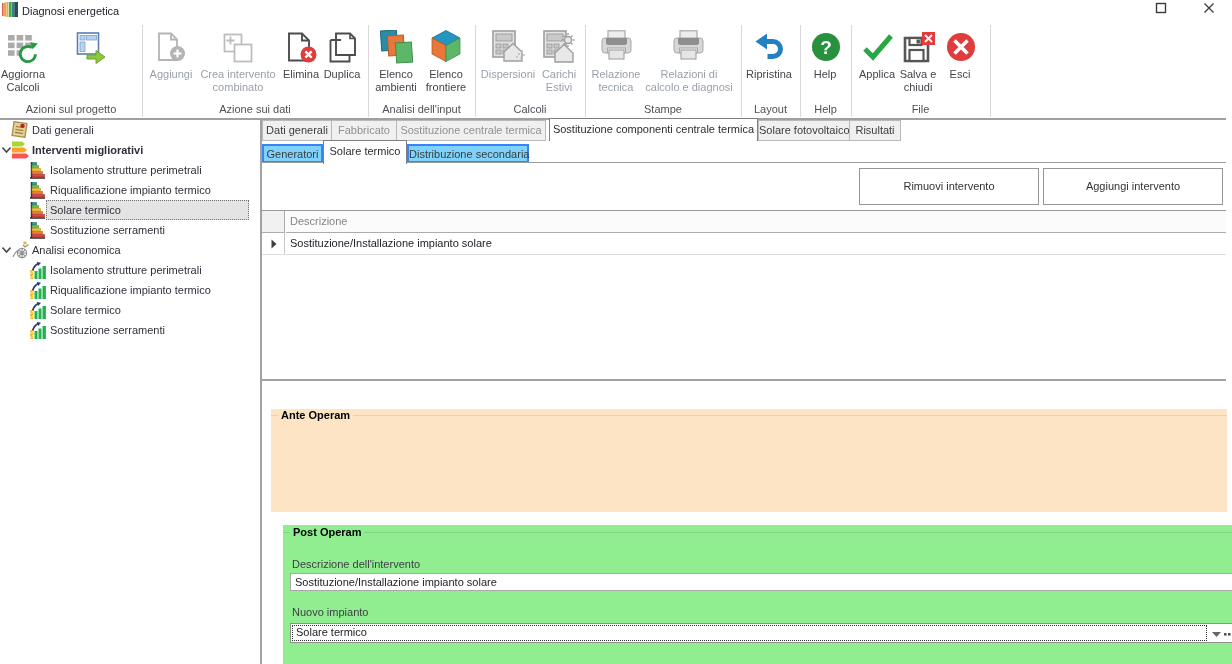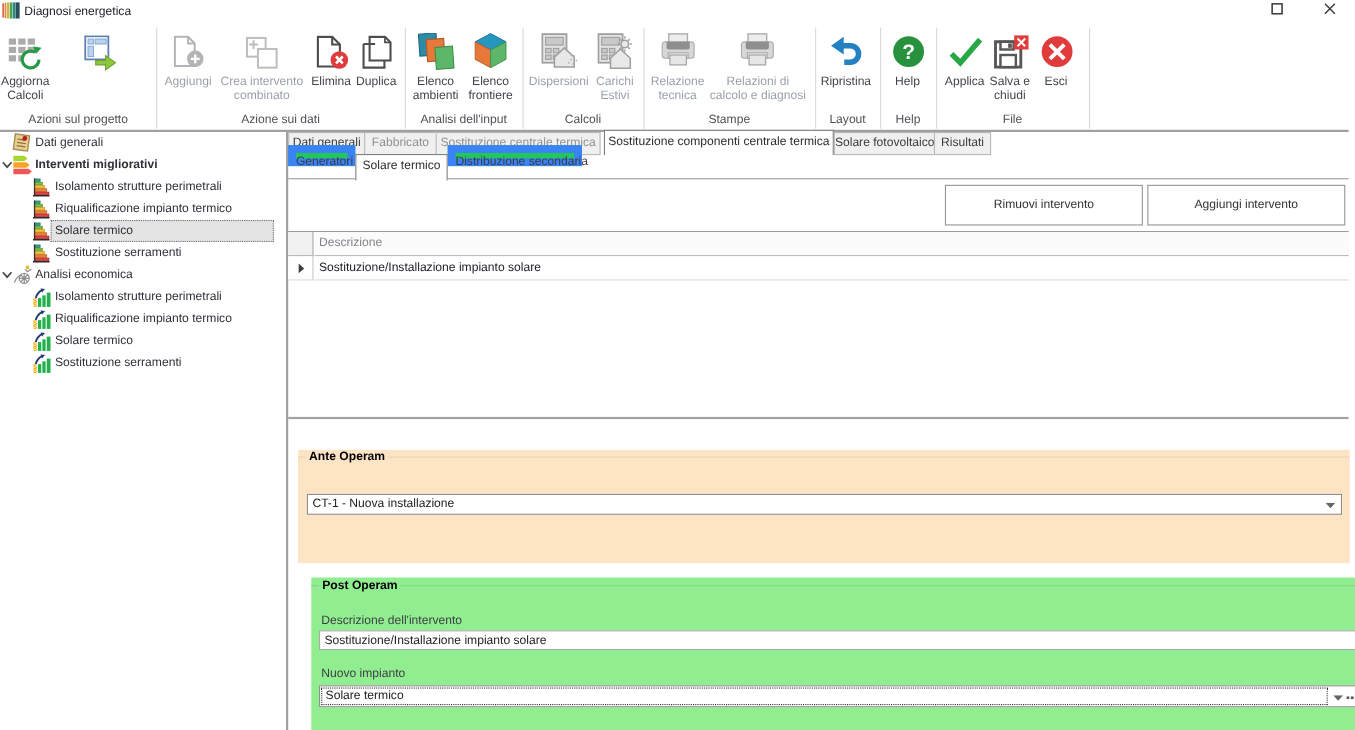--- a/index.html
+++ b/index.html
@@ -8,21 +8,21 @@
 .abs { position:absolute; }
 #stage { position:relative; width:1232px; height:664px; background:#fff; }
 .rlbl { position:absolute; font-size:11px; color:#42454c; text-align:center; line-height:13px; white-space:nowrap; }
 .rlbl.dis { color:#9aa0ab; }
 .glbl { position:absolute; top:81px; font-size:11px; color:#4e5157; text-align:center; white-space:nowrap; }
 .gsep { position:absolute; top:3px; width:1px; height:92px; background:#d9d9d9; }
 .ricon { position:absolute; top:10px; }
 .treerow { position:absolute; font-size:11px; color:#30303a; white-space:nowrap; }
 .tab1 { position:absolute; top:120px; height:21px; background:#f0f0f0; border:1px solid #b9b9b9; border-right:none;
   font-size:11px; color:#3c3c3c; text-align:center; line-height:19px; white-space:nowrap; }
-.tab2 { position:absolute; top:132px; height:19px; background:#22c55e; border:7px solid #3b82f6;
+.tab2 { position:absolute; top:144px; height:19px; background:#7dd3fc; border:2px solid #3b82f6;
   font-size:11px; color:#3c3c3c; text-align:center; line-height:17px; white-space:nowrap; }
 .fldlbl { position:absolute; font-size:11px; color:#3e3e44; white-space:nowrap; }
 </style>
 </head>
 <body>
 <div id="stage">
 
 <div class="abs" style="left:0;top:0;width:1232px;height:22px;background:#fff;">
   <svg class="abs" style="left:2px;top:2px;" width="16" height="15" viewBox="0 0 16 15">
     <rect x="0" y="1" width="1.6" height="13" fill="#d95f4b"></rect>
@@ -371,26 +371,20 @@
         <polygon points="0.5,0.5 5.5,5 0.5,9.5" fill="#3f3f3f"></polygon>
       </svg>
   <div class="abs" style="left:286px;top:233px;width:940px;height:22px;background:#fff;border-bottom:1px solid #d9d9d9;"></div>
   <div class="abs" style="left:290px;top:237px;font-size:11px;color:#22222a;">Sostituzione/Installazione impianto solare</div>
 
   <div class="abs" style="left:262px;top:379px;width:964px;height:2px;background:#a2a2a2;"></div>
 
   <div class="abs" style="left:271px;top:409px;width:956px;height:103px;background:#fce4c4;">
     <div class="abs" style="left:0;top:6px;width:956px;height:1px;background:#e9d2b4;"></div>
     <div class="abs" style="left:7px;top:0px;font-size:11px;font-weight:bold;color:#000;background:#fce4c4;padding:0 3px;">Ante Operam</div>
-    <div class="abs" style="left:8px;top:40px;width:941px;height:19px;background:#fff;border:1px solid #8f8f8f;">
-      <div class="abs" style="left:4px;top:2px;font-size:11px;color:#22222a;">CT-1 - Nuova installazione</div>
-      <svg class="abs" style="right:5px;top:7px;" width="9" height="5" viewBox="0 0 9 5">
-            <polygon points="0,0 9,0 4.5,5" fill="#666"></polygon>
-          </svg>
-    </div>
   </div>
 
   <div class="abs" style="left:283px;top:525px;width:956px;height:165px;background:#90ee90;">
     <div class="abs" style="left:0;top:7px;width:956px;height:1px;background:#7fd67f;"></div>
     <div class="abs" style="left:7px;top:1px;font-size:11px;font-weight:bold;color:#000;background:#90ee90;padding:0 3px;">Post Operam</div>
     <div class="fldlbl" style="left:9px;top:33px;">Descrizione dell'intervento</div>
     <div class="abs" style="left:7px;top:48px;width:946px;height:18px;background:#fff;border:1px solid #a8a8a8;">
       <div class="abs" style="left:4px;top:2px;font-size:11px;color:#22222a;">Sostituzione/Installazione impianto solare</div>
     </div>
     <div class="fldlbl" style="left:9px;top:81px;">Nuovo impianto</div>

